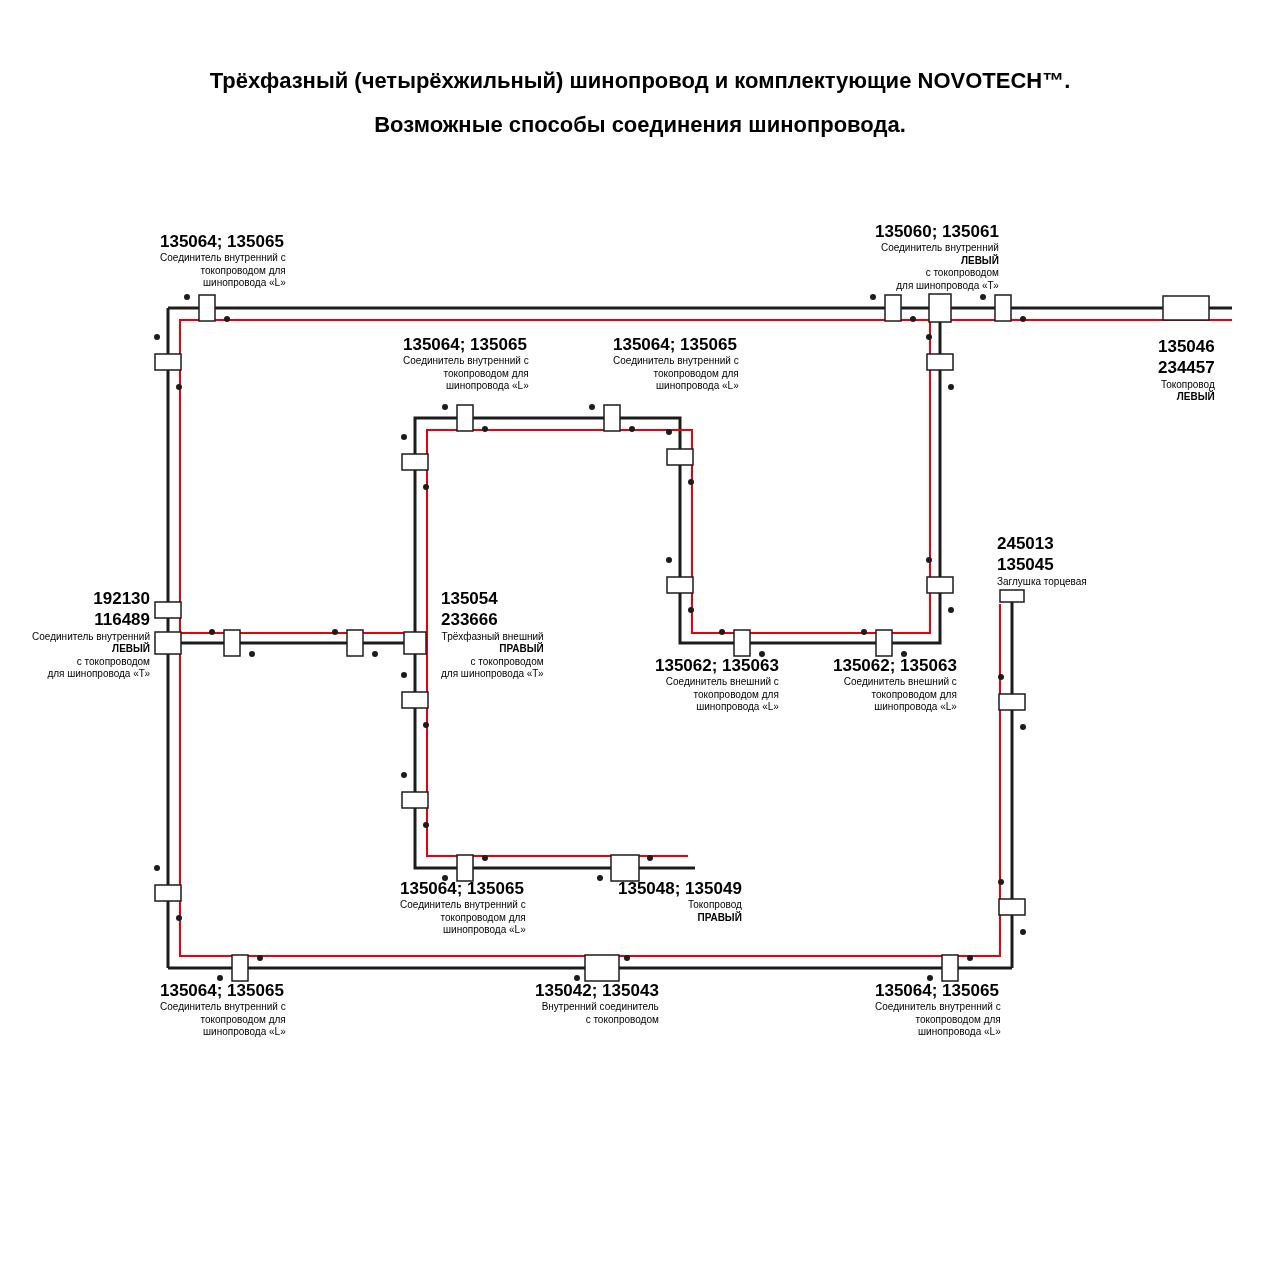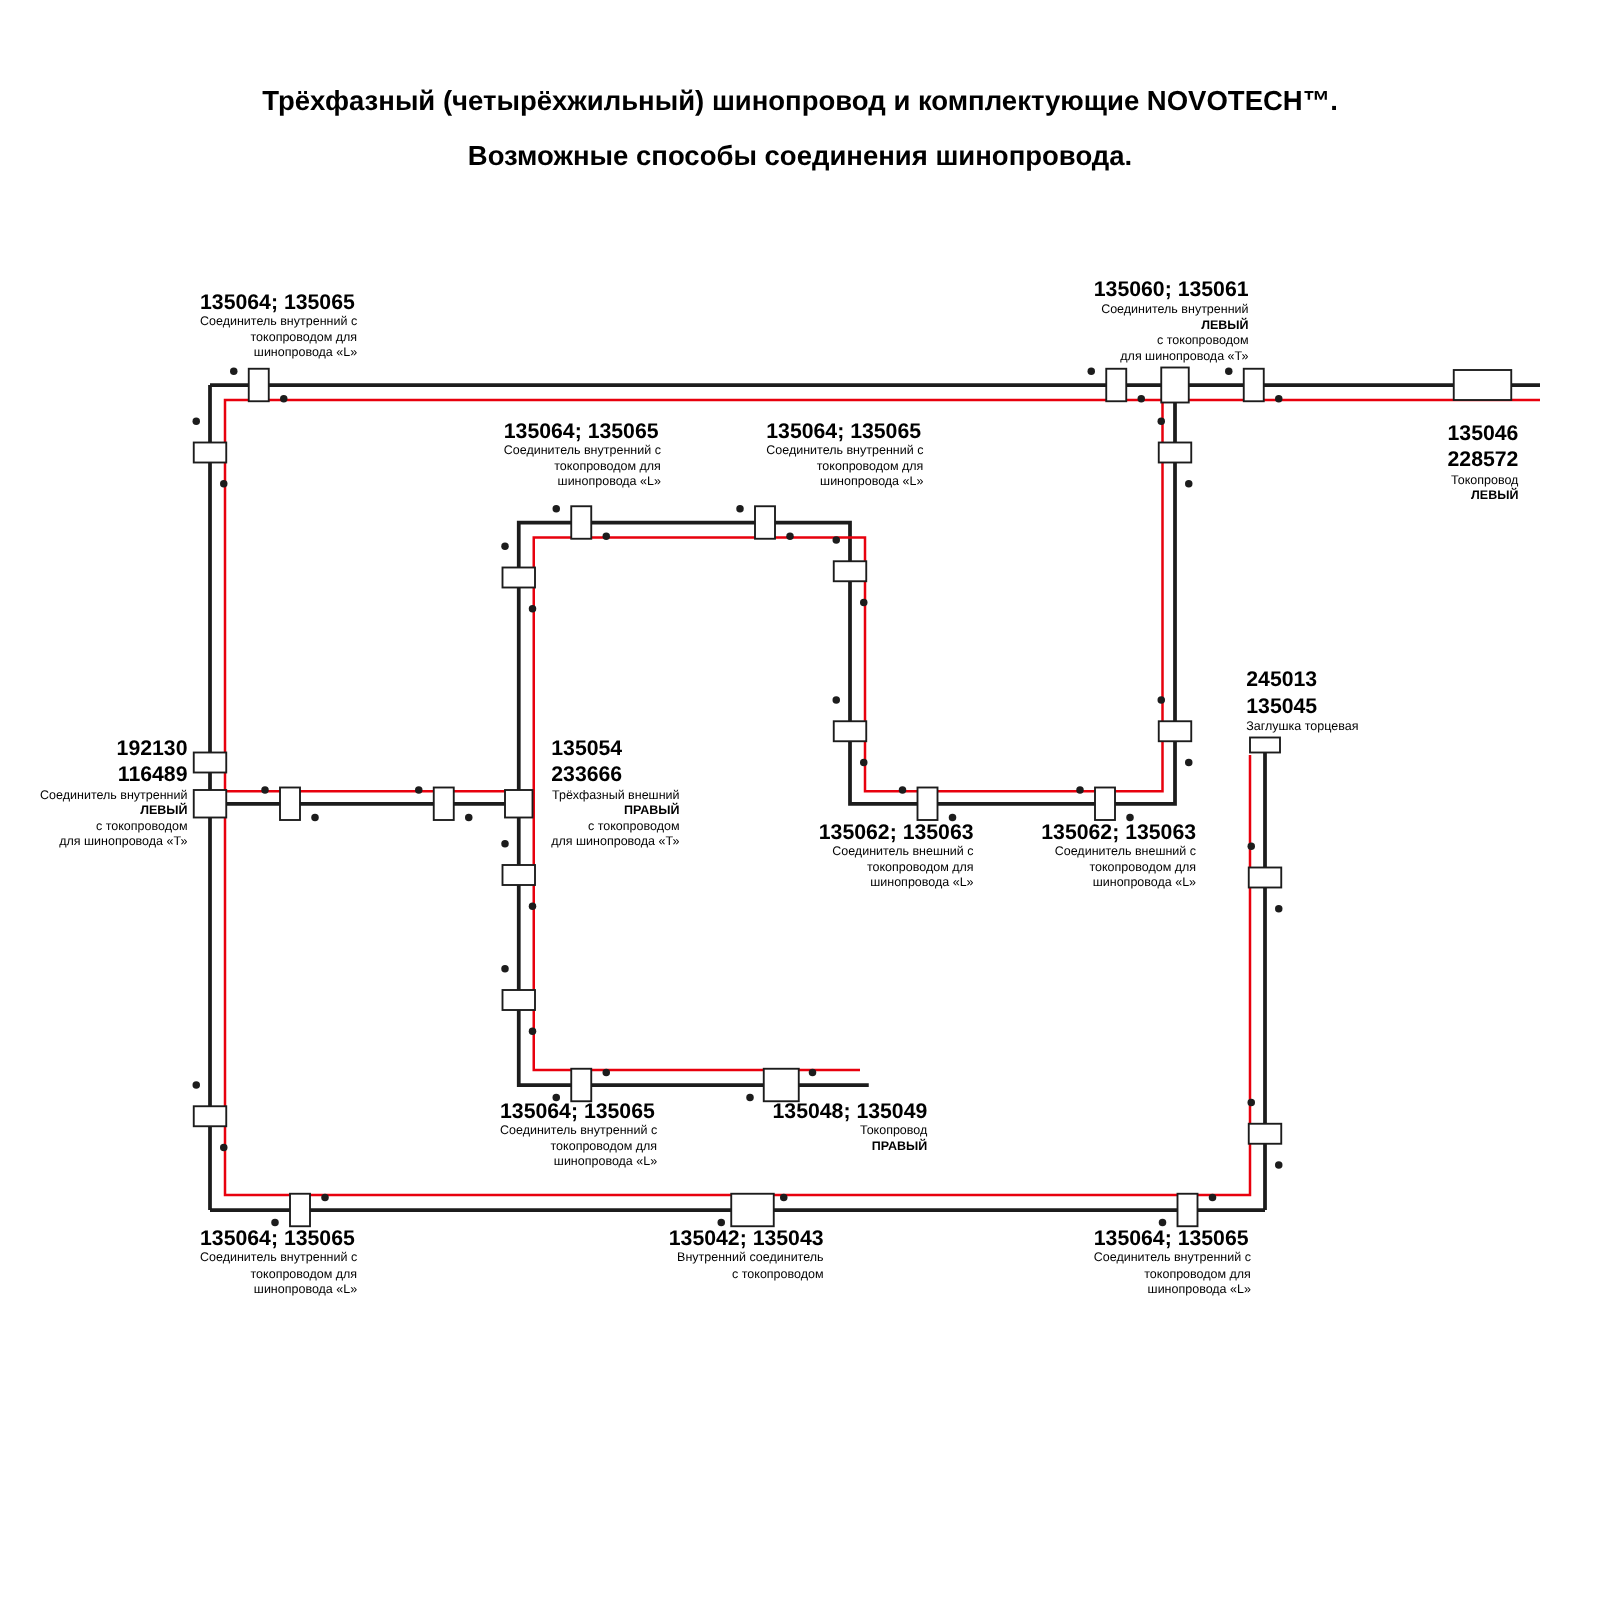--- a/index.html
+++ b/index.html
@@ -157,21 +157,21 @@
   <div class="label" style="left:875px;top:221px">
     <div class="code">135060; 135061</div>
     <div class="desc">Соединитель внутренний</div>
     <div class="desc b">ЛЕВЫЙ</div>
     <div class="desc">с токопроводом</div>
     <div class="desc">для шинопровода «Т»</div>
   </div>
 
   <div class="label" style="left:1158px;top:336px">
     <div class="code">135046</div>
-    <div class="code">228572</div>
+    <div class="code">234457</div>
     <div class="desc">Токопровод</div>
     <div class="desc b">ЛЕВЫЙ</div>
   </div>
 
   <div class="label right" style="left:8px;top:588px;width:142px">
     <div class="code">192130</div>
     <div class="code">116489</div>
     <div class="desc">Соединитель внутренний</div>
     <div class="desc b">ЛЕВЫЙ</div>
     <div class="desc">с токопроводом</div>

